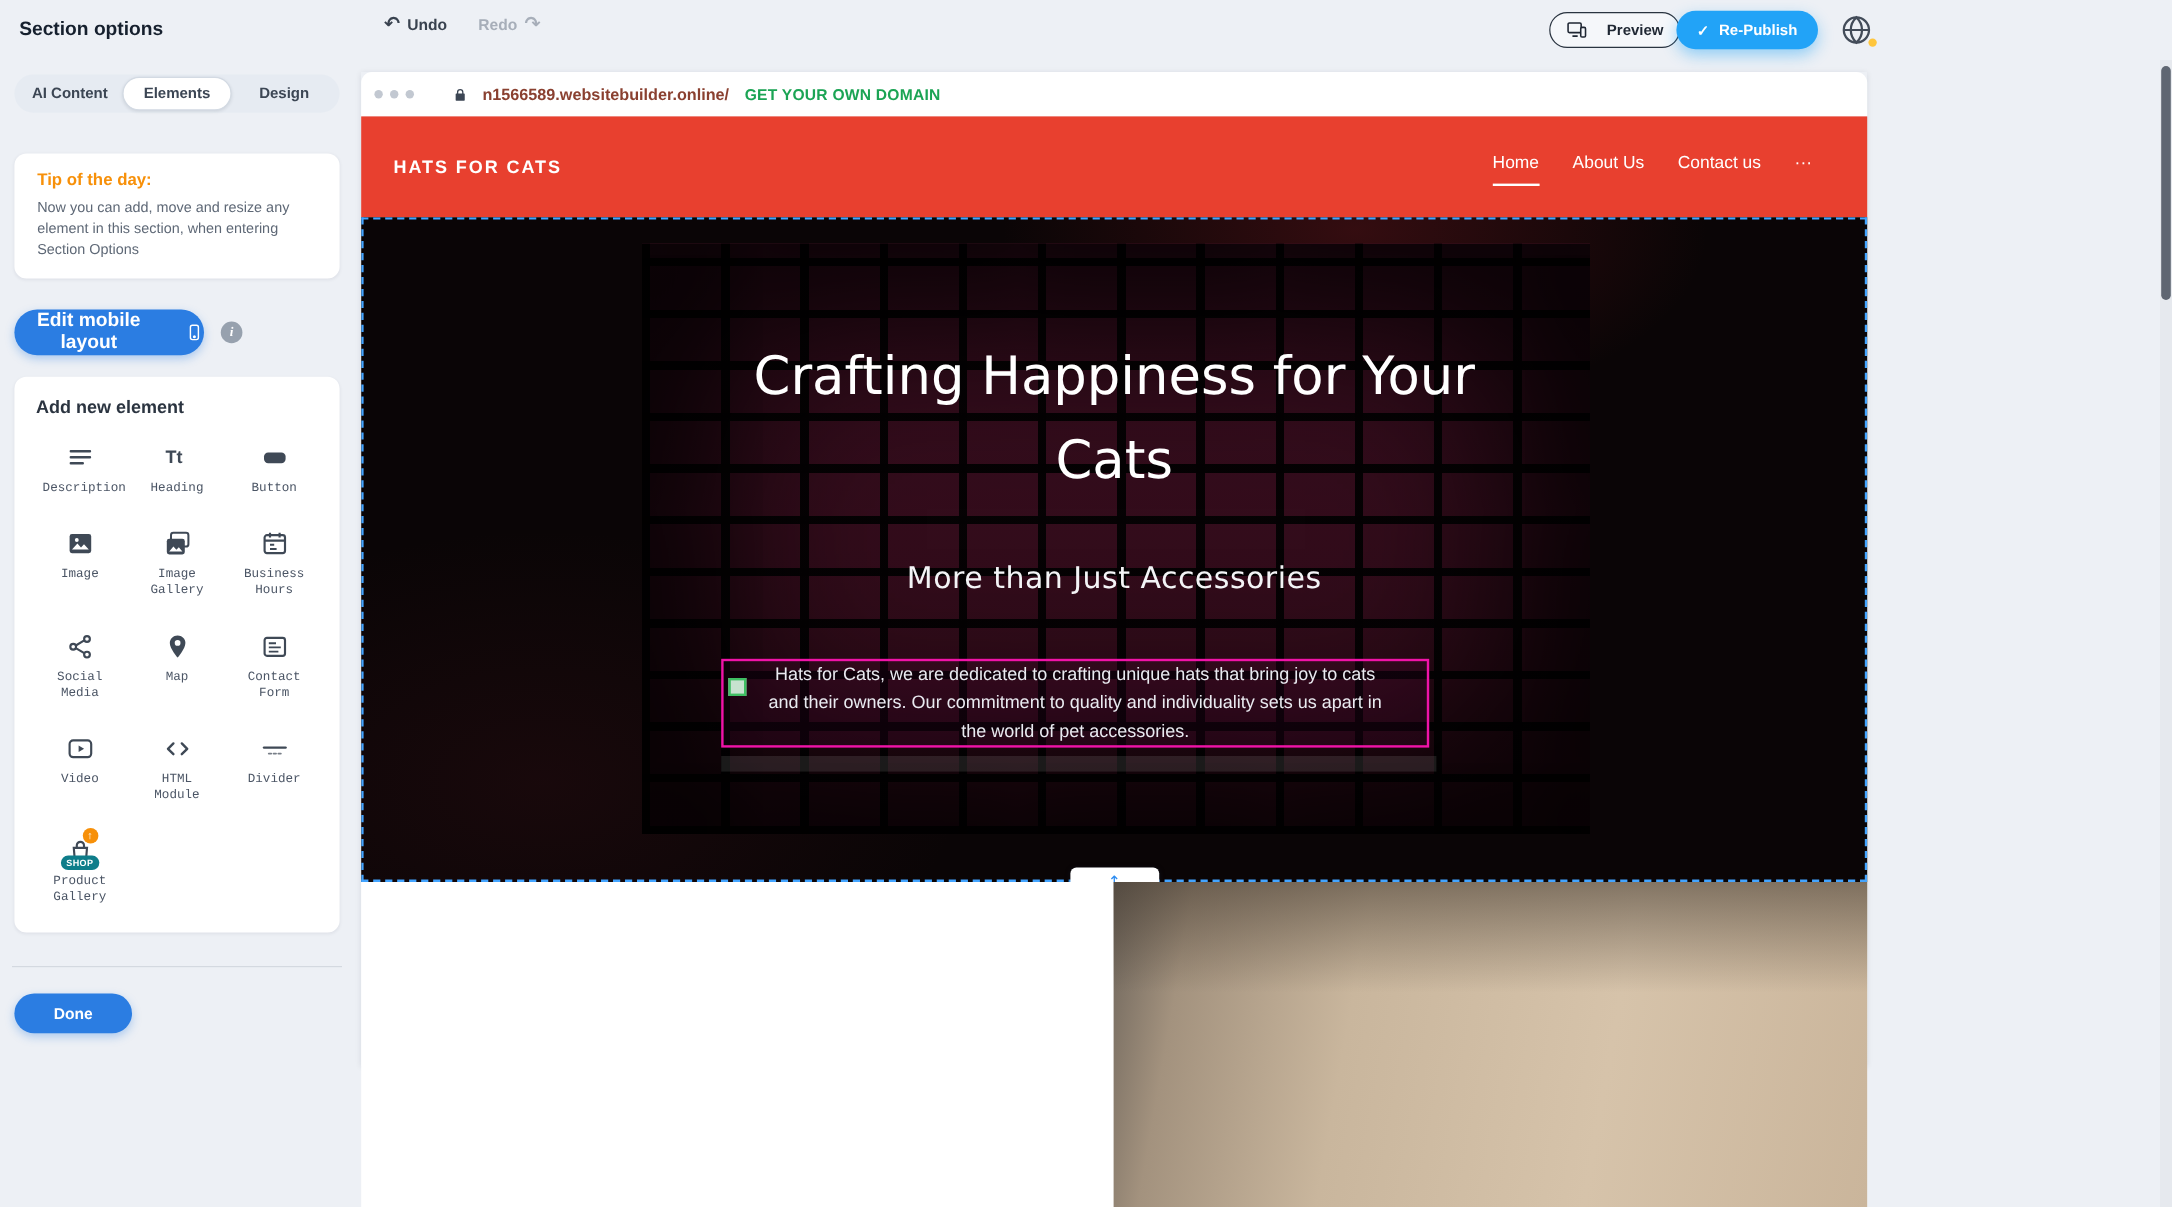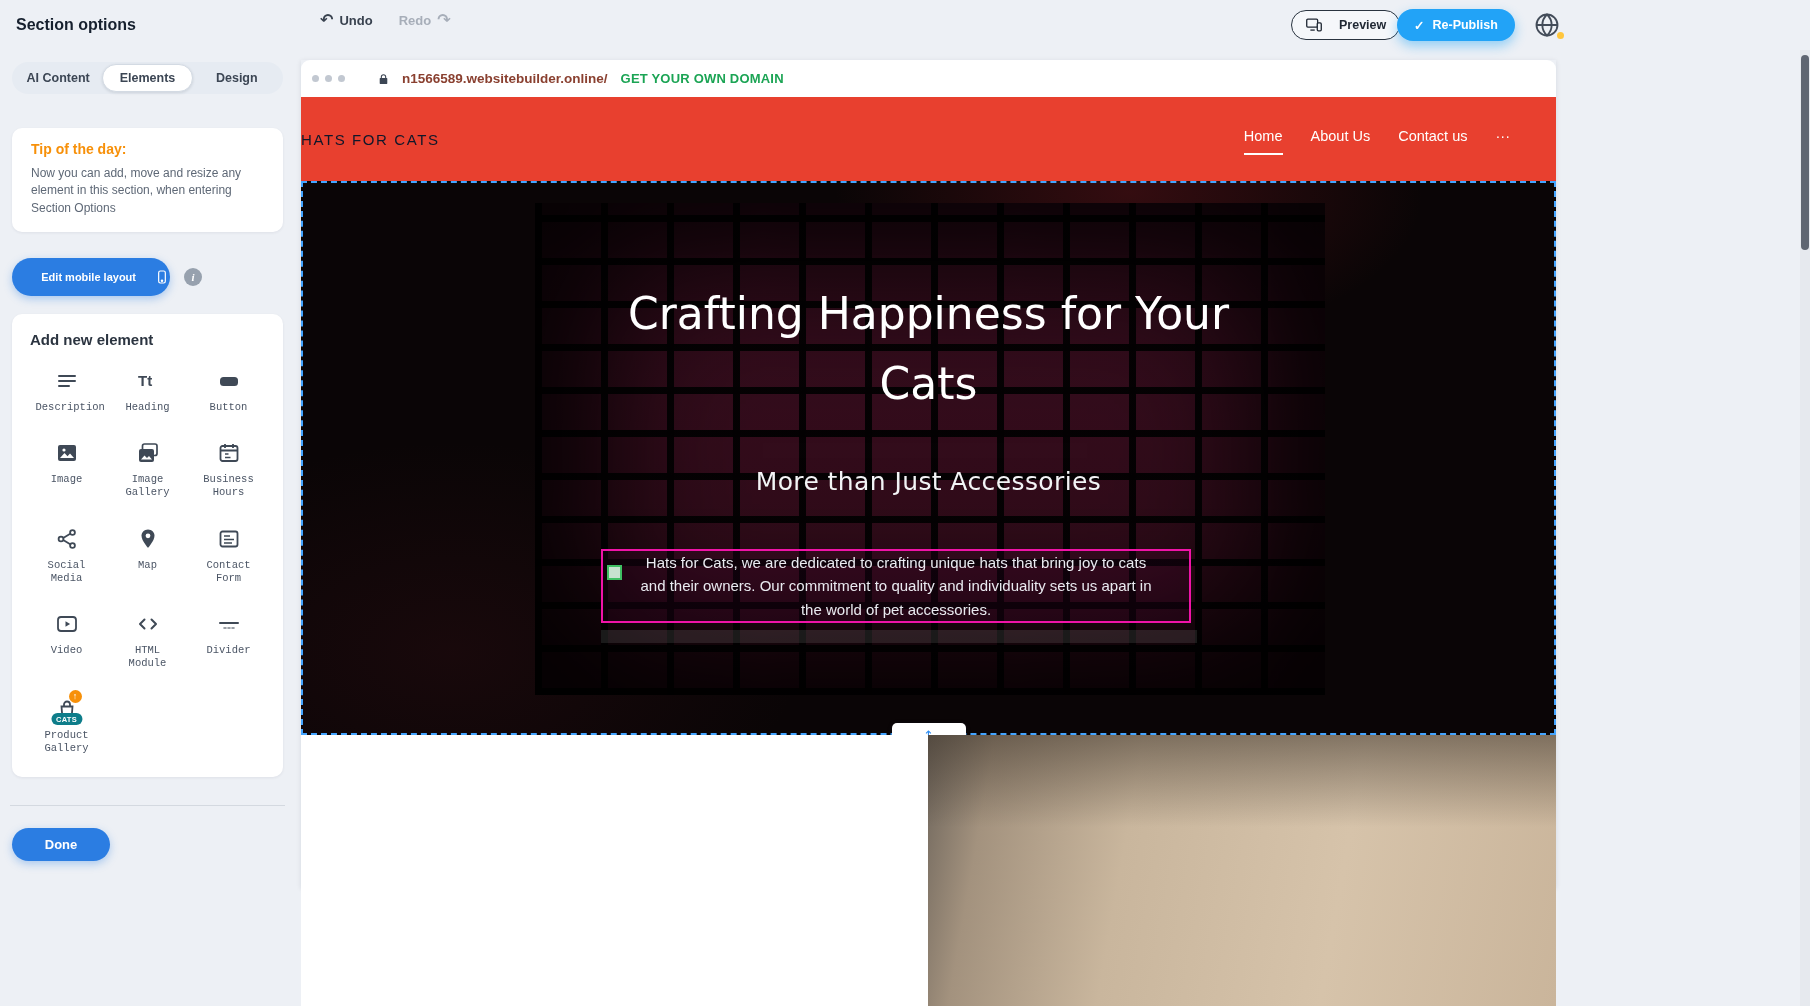--- a/index.html
+++ b/index.html
@@ -26,21 +26,21 @@
   .tabs { display:flex; align-items:center; background:#e6ebf2; border-radius:17px; height:32px; padding:2px; }
   .tab { flex:1; height:28px; border:none; background:transparent; border-radius:14px; font-size:12.5px; font-weight:600; color:#3c4654; cursor:pointer; font-family:inherit; }
   .tab.active { background:#fff; border:1px solid #d3dae3; box-shadow:0 1px 3px rgba(20,30,50,.12); font-weight:700; }
 
   .card { background:#fff; border-radius:10px; box-shadow:0 1px 3px rgba(25,35,55,.07); }
   .tip-card { margin-top:34px; padding:13px 19px 15px; }
   .tip-title { font-size:14px; font-weight:700; color:#f79009; }
   .tip-body { margin-top:8px; font-size:12px; line-height:1.45; color:#5e6876; }
 
   .mobile-row { margin-top:26px; display:flex; align-items:center; gap:14px; }
-  .mobile-btn { width:158px; height:38px; border:none; border-radius:19px; background:#2b7de2; color:#fff; font-size:11px; font-weight:700;
+  .mobile-btn { width:158px; height:38px; border:none; border-radius:19px; background:#2b7de2; color:#fff; font-size:16px; font-weight:700;
     display:flex; align-items:center; justify-content:flex-end; gap:18px; cursor:pointer; font-family:inherit; box-shadow:0 3px 8px rgba(43,125,226,.35); }
   .info-dot { width:18px; height:18px; border-radius:50%; background:#97a1ae; color:#fff; font-size:11px; font-weight:700; font-style:italic;
     display:flex; align-items:center; justify-content:center; cursor:pointer; font-family:"Liberation Serif", serif; }
 
   .add-card { margin-top:18px; padding:17px 14px 22px; }
   .add-title { font-size:15px; font-weight:700; color:#2b3440; padding-left:4px; }
   .el-grid { margin-top:20px; display:grid; grid-template-columns:repeat(3,1fr); row-gap:26px; }
   .el { display:flex; flex-direction:column; align-items:center; cursor:pointer; }
   .el .ic { height:26px; display:flex; align-items:center; justify-content:center; position:relative; }
   .el .ic svg { width:24px; height:24px; }
@@ -57,21 +57,21 @@
   
   .canvas { position:absolute; left:301px; top:60px; width:1255px; height:828px; box-shadow:0 1px 5px rgba(20,30,50,.10); }
   .chrome { position:relative; height:37px; background:#fff; border-radius:9px 9px 0 0; display:flex; align-items:center; padding-left:11px; }
   .chrome .dot { width:7px; height:7px; border-radius:50%; background:#c2c8d1; margin-right:6px; }
   .chrome .lock { margin-left:26px; display:flex; }
   .chrome .url { margin-left:12px; font-size:13.5px; font-weight:600; color:#8a4030; }
   .chrome .domain-link { margin-left:13px; font-size:13px; font-weight:700; color:#1ba454; letter-spacing:.2px; cursor:pointer; }
 
   
   .site-header { position:relative; height:84px; background:#e8402f; display:flex; align-items:center; }
-  .logo { color:#0f172a; font-size:15px; font-weight:400; letter-spacing:1.6px; text-transform:uppercase; }
+  .logo { margin-left:27px; color:#ffffff; font-size:15px; font-weight:700; letter-spacing:1.6px; text-transform:uppercase; }
   .site-nav { position:absolute; right:46px; top:0; height:58px; display:flex; align-items:flex-end; gap:28px; }
   .nav-item { color:#fff; font-size:14.5px; padding-bottom:9px; cursor:pointer; border-bottom:2px solid transparent; }
   .nav-item.active { border-bottom:2px solid #fff; }
 
   .hero { position:relative; height:554px; overflow:hidden;
     background: radial-gradient(ellipse 420px 220px at 66% 2%, rgba(150,30,40,.30), transparent 70%),
                 radial-gradient(ellipse 500px 300px at 12% 85%, rgba(90,25,35,.18), transparent 70%),
                 #0a0506; }
   .tiles { position:absolute; left:234px; top:22px; width:790px; height:492px;
     background-image:
@@ -299,21 +299,21 @@
         <span class="lb">Divider</span>
       </div>
 
       <div class="el">
         <span class="ic">
           <svg viewBox="0 0 24 24" fill="none" stroke="#3f4956" stroke-width="1.8">
             <path d="M6.5 9.5h11l-.8 9.8a1.9 1.9 0 0 1-1.9 1.7H9.2a1.9 1.9 0 0 1-1.9-1.7z"></path>
             <path d="M9 9.5V7.5a3 3 0 0 1 6 0v2"></path>
           </svg>
           <span class="pg-dot">↑</span>
-          <span class="shop-pill">CATS</span>
+          <span class="shop-pill">SHOP</span>
         </span>
         <span class="lb">Product Gallery</span>
       </div>
 
     </div>
   </div>
 
   <div class="side-divider"></div>
   <button class="done-btn">Done</button>
 </aside>

